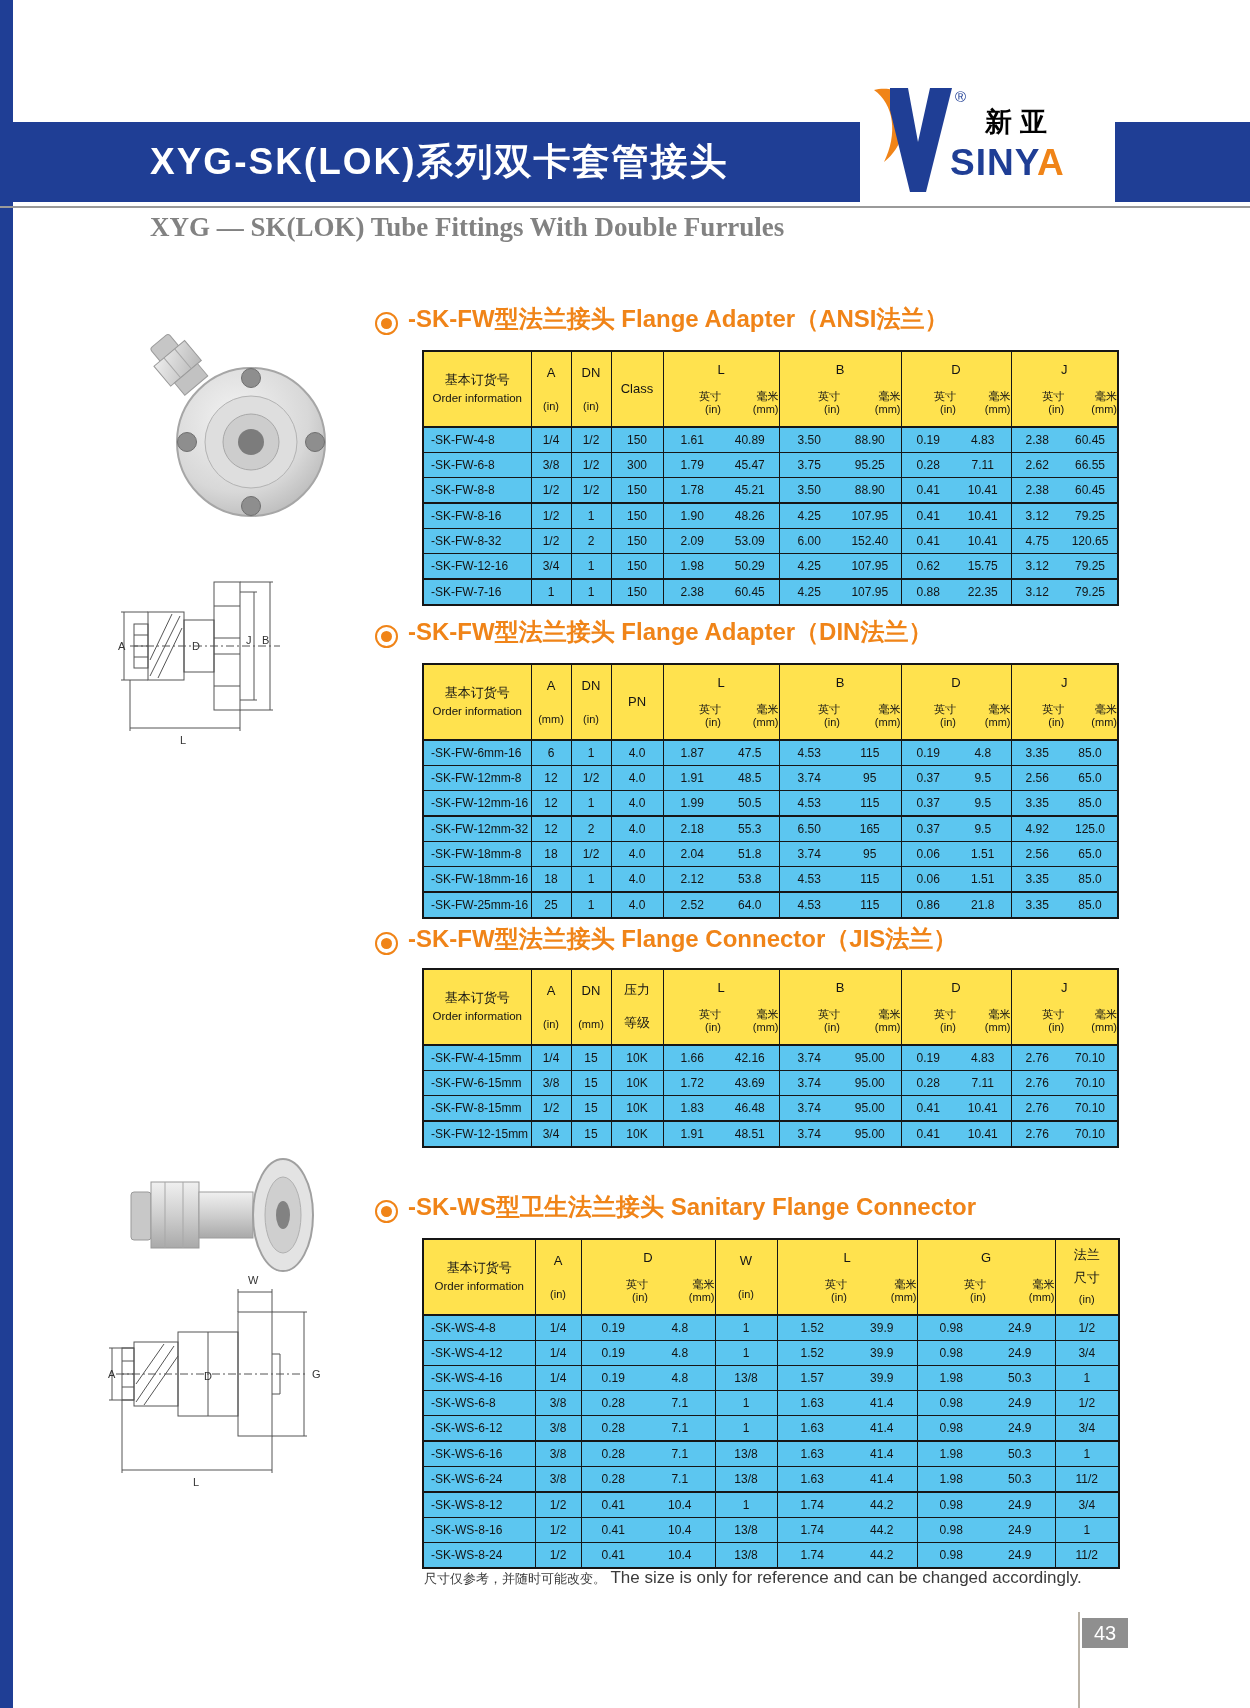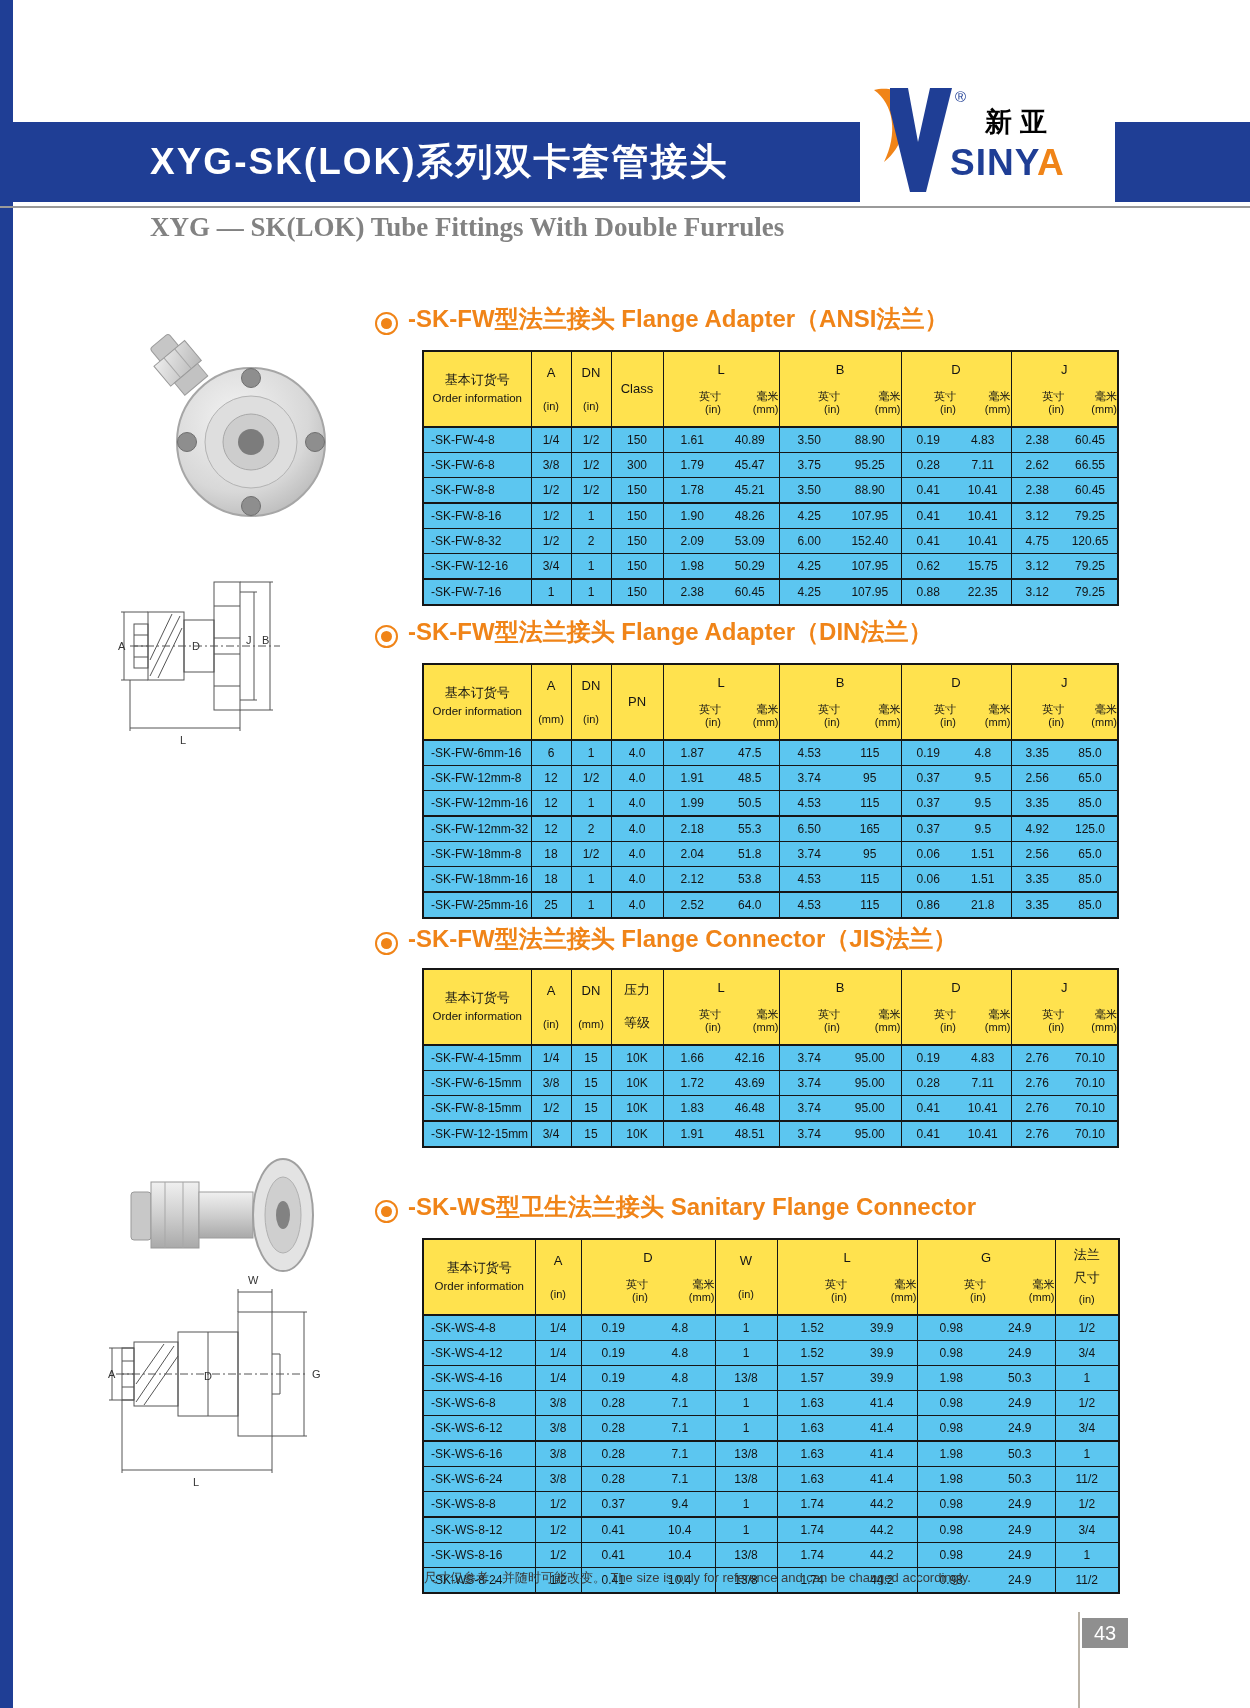--- a/index.html
+++ b/index.html
@@ -41,21 +41,21 @@
   .hl{font-size:13px;line-height:1.25;text-align:center}
   .hu{font-size:11px;line-height:1.2;text-align:center}
   .he{font-size:11.5px;line-height:1.3;text-align:center;margin-top:3px}
   .hsub{display:flex}
   .hsub span{flex:1;font-size:11px;line-height:1.2;text-align:right}
   
   .imgbox{position:absolute}
   
   .note{position:absolute;left:424px;top:1568px;white-space:nowrap;color:#3b3b3b}
   .note .cnp{font-size:13px}
-  .note .enp{font-size:13px}
+  .note .enp{font-size:17px}
   .pline{position:absolute;left:1078px;top:1612px;width:2px;height:96px;background:#b9b2a6}
   .pnum{position:absolute;left:1082px;top:1618px;width:46px;height:30px;background:#8f8f8f;color:#ffffff;
         font-size:20px;display:flex;align-items:center;justify-content:center}
   svg text{font-family:"Liberation Sans","DejaVu Sans",sans-serif}
 </style>
 </head>
 <body>
 
 <div class="page">
 
@@ -879,32 +879,20 @@
             <td>3/8</td>
             <td class="sl">0.28</td>
             <td class="sr">7.1</td>
             <td>13/8</td>
             <td class="sl">1.63</td>
             <td class="sr">41.4</td>
             <td class="sl">1.98</td>
             <td class="sr">50.3</td>
             <td>11/2</td>
           </tr>
-          <tr>
-            <td class="oc">-SK-WS-8-8</td>
-            <td>1/2</td>
-            <td class="sl">0.37</td>
-            <td class="sr">9.4</td>
-            <td>1</td>
-            <td class="sl">1.74</td>
-            <td class="sr">44.2</td>
-            <td class="sl">0.98</td>
-            <td class="sr">24.9</td>
-            <td>1/2</td>
-          </tr>
           <tr class="brk">
             <td class="oc">-SK-WS-8-12</td>
             <td>1/2</td>
             <td class="sl">0.41</td>
             <td class="sr">10.4</td>
             <td>1</td>
             <td class="sl">1.74</td>
             <td class="sr">44.2</td>
             <td class="sl">0.98</td>
             <td class="sr">24.9</td>

